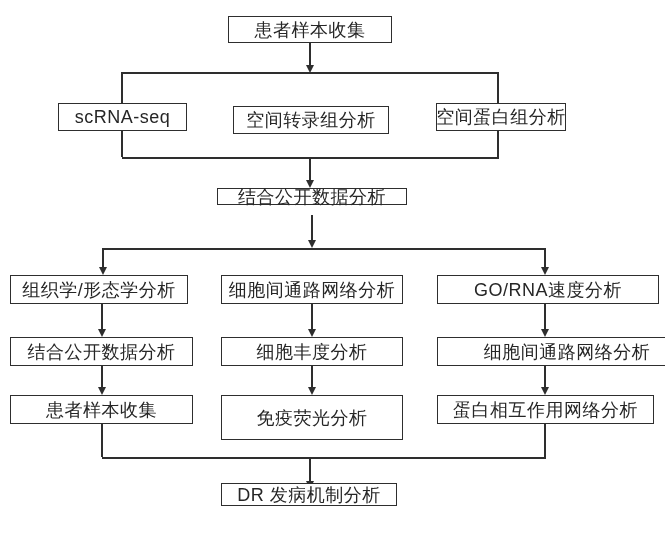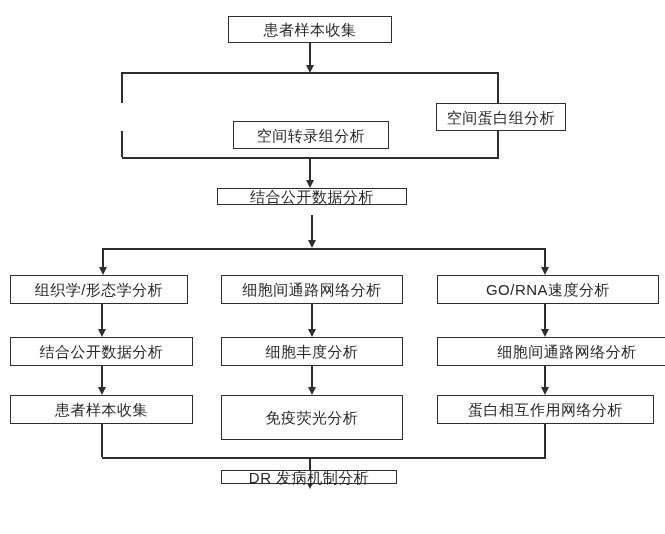--- a/index.html
+++ b/index.html
@@ -14,21 +14,21 @@
     height: 534px;
     background: #ffffff;
     overflow: hidden;
   }
   .node {
     position: absolute;
     box-sizing: border-box;
     border: 1.5px solid #2e2e2e;
     background: #ffffff;
     color: #262626;
-    font-size: 15px;
+    font-size: 18px;
     line-height: 1;
     display: flex;
     align-items: center;
     justify-content: center;
     white-space: nowrap;
     letter-spacing: 0.5px;
   }
   .hline {
     position: absolute;
     height: 1.5px;
@@ -55,21 +55,22 @@
 
   <div class="node" style="left:228px;top:16px;width:164px;height:27px">患者样本收集</div>
 
   <div class="vline" style="left:309.25px;top:43px;height:22px"></div>
   <div class="arrowhead" style="left:305.5px;top:65px"></div>
 
   <div class="hline" style="left:122px;top:72px;width:377px"></div>
   <div class="vline" style="left:121.25px;top:72px;height:31px"></div>
   <div class="vline" style="left:497.25px;top:72px;height:31px"></div>
 
-  <div class="node" style="left:233px;top:121px;width:156px;height:28px">空间转录组分析</div>
+  <div class="node" style="left:58px;top:103px;width:129px;height:28px">scRNA-seq</div>
+  <div class="node" style="left:233px;top:106px;width:156px;height:28px">空间转录组分析</div>
   <div class="node" style="left:436px;top:103px;width:130px;height:28px">空间蛋白组分析</div>
 
   <div class="vline" style="left:121.25px;top:131px;height:26px"></div>
   <div class="vline" style="left:497.25px;top:131px;height:26px"></div>
   <div class="hline" style="left:122px;top:157px;width:377px"></div>
 
   <div class="vline" style="left:309.25px;top:157px;height:23px"></div>
   <div class="arrowhead" style="left:305.5px;top:180px"></div>
 
   <div class="node" style="left:217px;top:188px;width:190px;height:17px">结合公开数据分析</div>
@@ -109,15 +110,15 @@
   <div class="node" style="left:221px;top:395px;width:182px;height:45px">免疫荧光分析</div>
   <div class="node" style="left:437px;top:395px;width:217px;height:29px">蛋白相互作用网络分析</div>
 
   <div class="vline" style="left:101.25px;top:424px;height:33px"></div>
   <div class="vline" style="left:544.25px;top:424px;height:33px"></div>
   <div class="hline" style="left:102px;top:457px;width:444px"></div>
 
   <div class="vline" style="left:309.25px;top:457px;height:25px"></div>
   <div class="arrowhead" style="left:305.5px;top:481px"></div>
 
-  <div class="node" style="left:221px;top:470px;width:176px;height:14px">DR 发病机制分析</div>
+  <div class="node" style="left:221px;top:483px;width:176px;height:23px">DR 发病机制分析</div>
 
 </div>
 
 </body></html>

